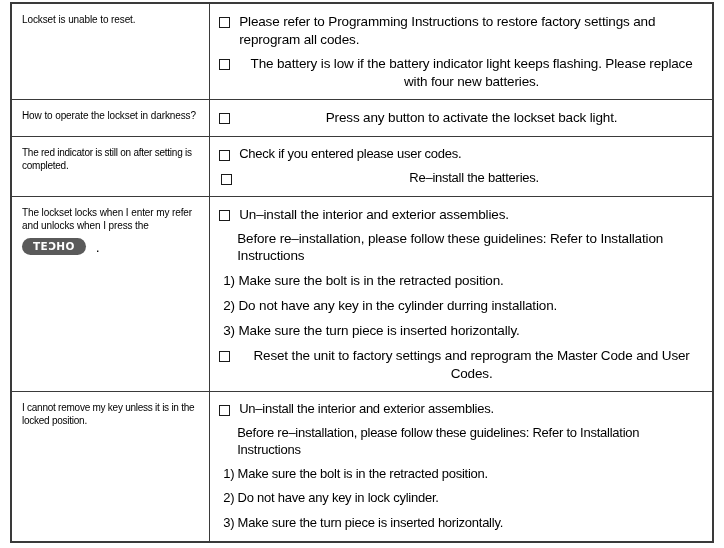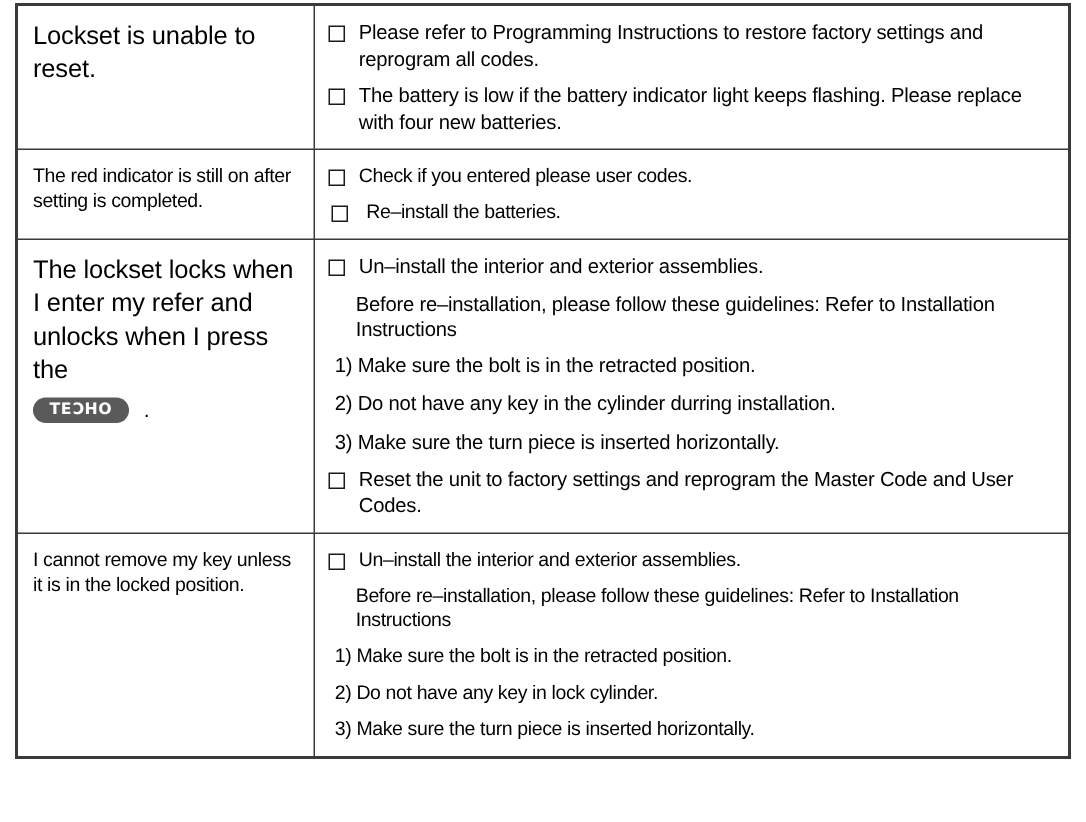--- a/index.html
+++ b/index.html
@@ -48,39 +48,40 @@
   }
 
   .q-cell {
     padding: 9px 8px 9px 10px;
   }
   .a-cell {
     padding: 9px 8px 9px 9px;
   }
 
   .q-text {
-    font-size: 17px;
+    font-size: 10px;
     line-height: 1.32;
     letter-spacing: -0.1px;
   }
 
   
   .q-text.condensed {
-    font-size: 13px;
+    font-size: 10px;
     line-height: 1.30;
     letter-spacing: -0.25px;
   }
 
   .item {
     display: flex;
     align-items: flex-start;
     margin-bottom: 7px;
   }
   .item:last-child {
     margin-bottom: 0;
+    text-align: center;
   }
 
   .checkbox {
     flex: 0 0 auto;
     width: 9px;
     height: 9px;
     border: 1.4px solid #1a1a1a;
     background: #ffffff;
     margin-top: 4px;
     margin-right: 9px;
@@ -186,20 +187,35 @@
               <span class="item-text">Please refer to Programming Instructions to restore factory settings and reprogram all codes.</span>
             </div>
             <div class="item">
               <span class="checkbox"></span>
               <span class="item-text">The battery is low if the battery indicator light keeps flashing. Please replace with four new batteries.</span>
             </div>
           </div>
         </td>
       </tr>
 
+      <tr>
+        <td class="col-question">
+          <div class="q-cell">
+            <div class="q-text">How to operate the lockset in darkness?</div>
+          </div>
+        </td>
+        <td class="col-answer">
+          <div class="a-cell">
+            <div class="item">
+              <span class="checkbox"></span>
+              <span class="item-text">Press any button to activate the lockset back light.</span>
+            </div>
+          </div>
+        </td>
+      </tr>
 
       <tr>
         <td class="col-question">
           <div class="q-cell">
             <div class="q-text condensed">The red indicator is still on after setting is completed.</div>
           </div>
         </td>
         <td class="col-answer">
           <div class="a-cell condensed">
             <div class="item">

